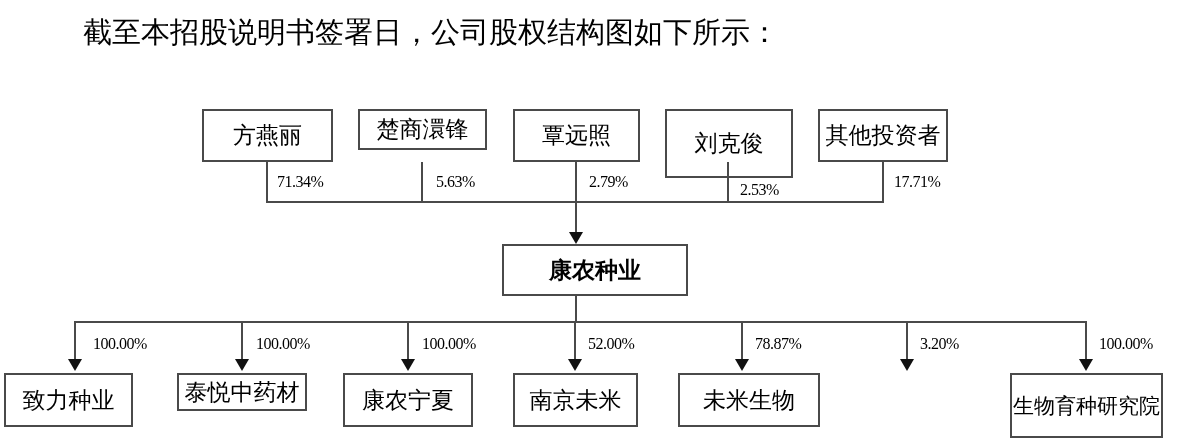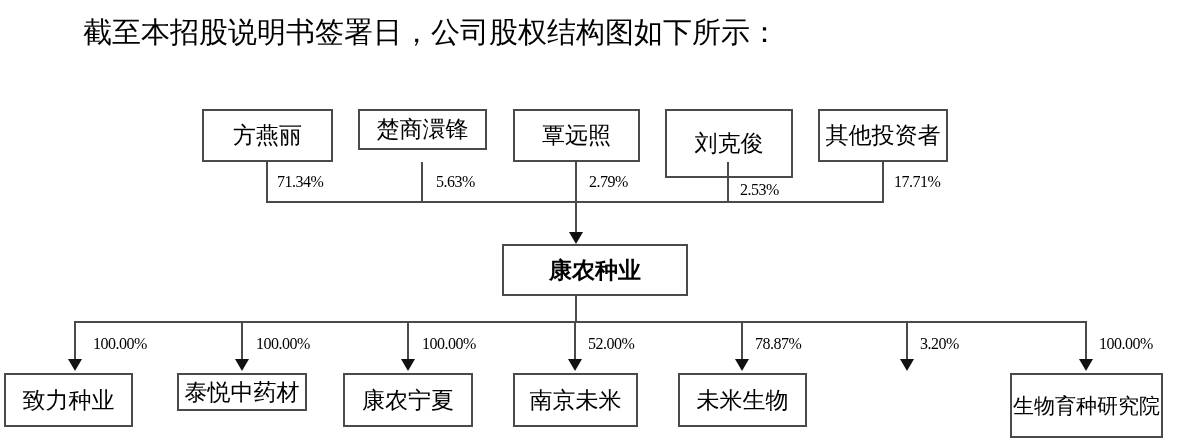--- a/index.html
+++ b/index.html
@@ -87,16 +87,16 @@
   <div class="pct" style="left:422px;top:335px">100.00%</div>
   <div class="pct" style="left:588px;top:335px">52.00%</div>
   <div class="pct" style="left:755px;top:335px">78.87%</div>
   <div class="pct" style="left:920px;top:335px">3.20%</div>
   <div class="pct" style="left:1099px;top:335px">100.00%</div>
 
   <div class="node" style="left:4px;top:373px;width:129px;height:54px">致力种业</div>
   <div class="node" style="left:177px;top:373px;width:130px;height:38px">泰悦中药材</div>
   <div class="node" style="left:343px;top:373px;width:130px;height:54px">康农宁夏</div>
   <div class="node" style="left:513px;top:373px;width:125px;height:54px">南京未米</div>
-  <div class="node" style="left:678px;top:373px;width:129px;height:54px">未米生物</div>
+  <div class="node" style="left:678px;top:373px;width:142px;height:54px">未米生物</div>
   <div class="node wide" style="left:1010px;top:373px;width:153px;height:65px">生物育种研究院</div>
 
 </div>
 
 </body></html>

